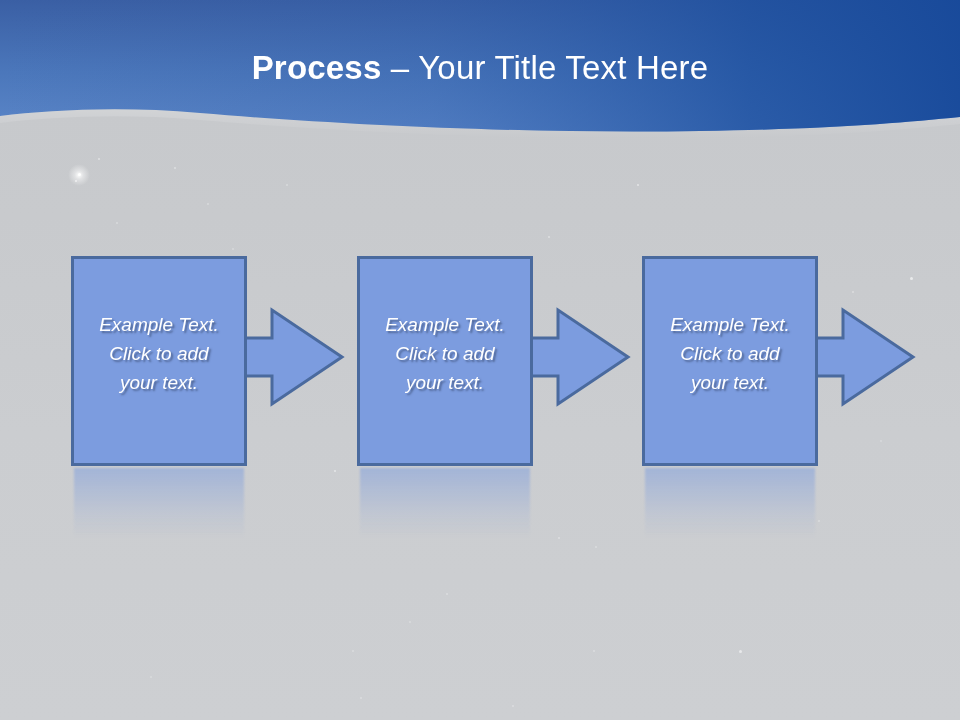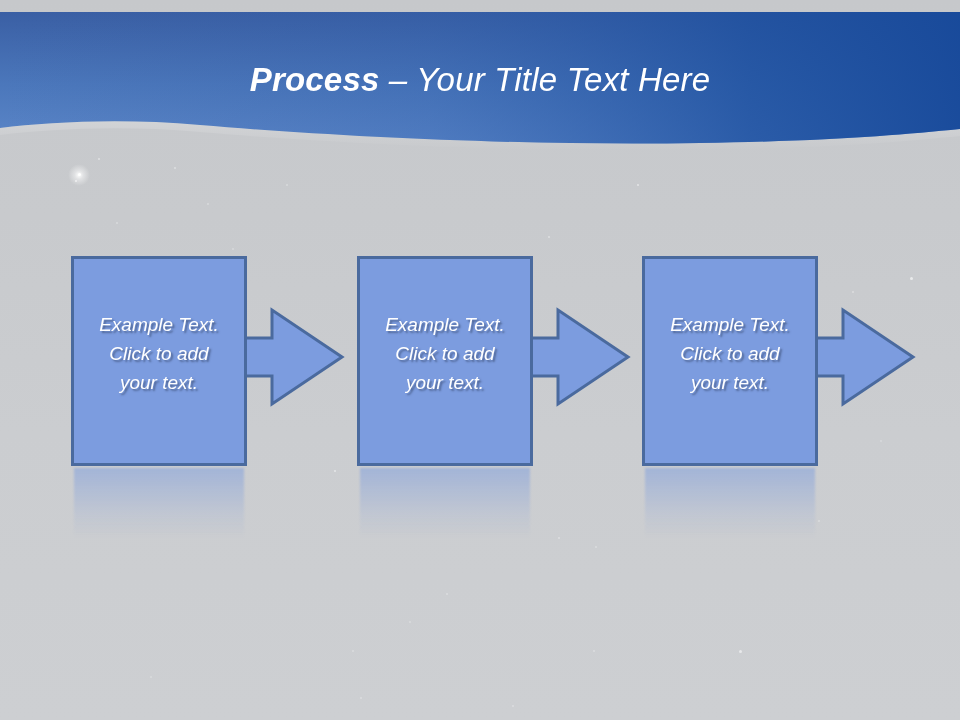--- a/index.html
+++ b/index.html
@@ -31,24 +31,23 @@
     position: absolute;
     border-radius: 50%;
     background: radial-gradient(circle, rgba(255,255,255,0.95) 0%, rgba(255,255,255,0.45) 28%, rgba(255,255,255,0) 70%);
     pointer-events: none;
   }
 
   
   .header-banner {
     position: absolute;
     left: 0;
-    top: 12px;
+    top: 0;
     width: 800px;
     height: 140px;
-    font-style: italic;
   }
   .header-title {
     position: absolute;
     left: 0;
     top: 48px;
     width: 960px;
     text-align: center;
     color: #ffffff;
     font-size: 33px;
     line-height: 40px;

